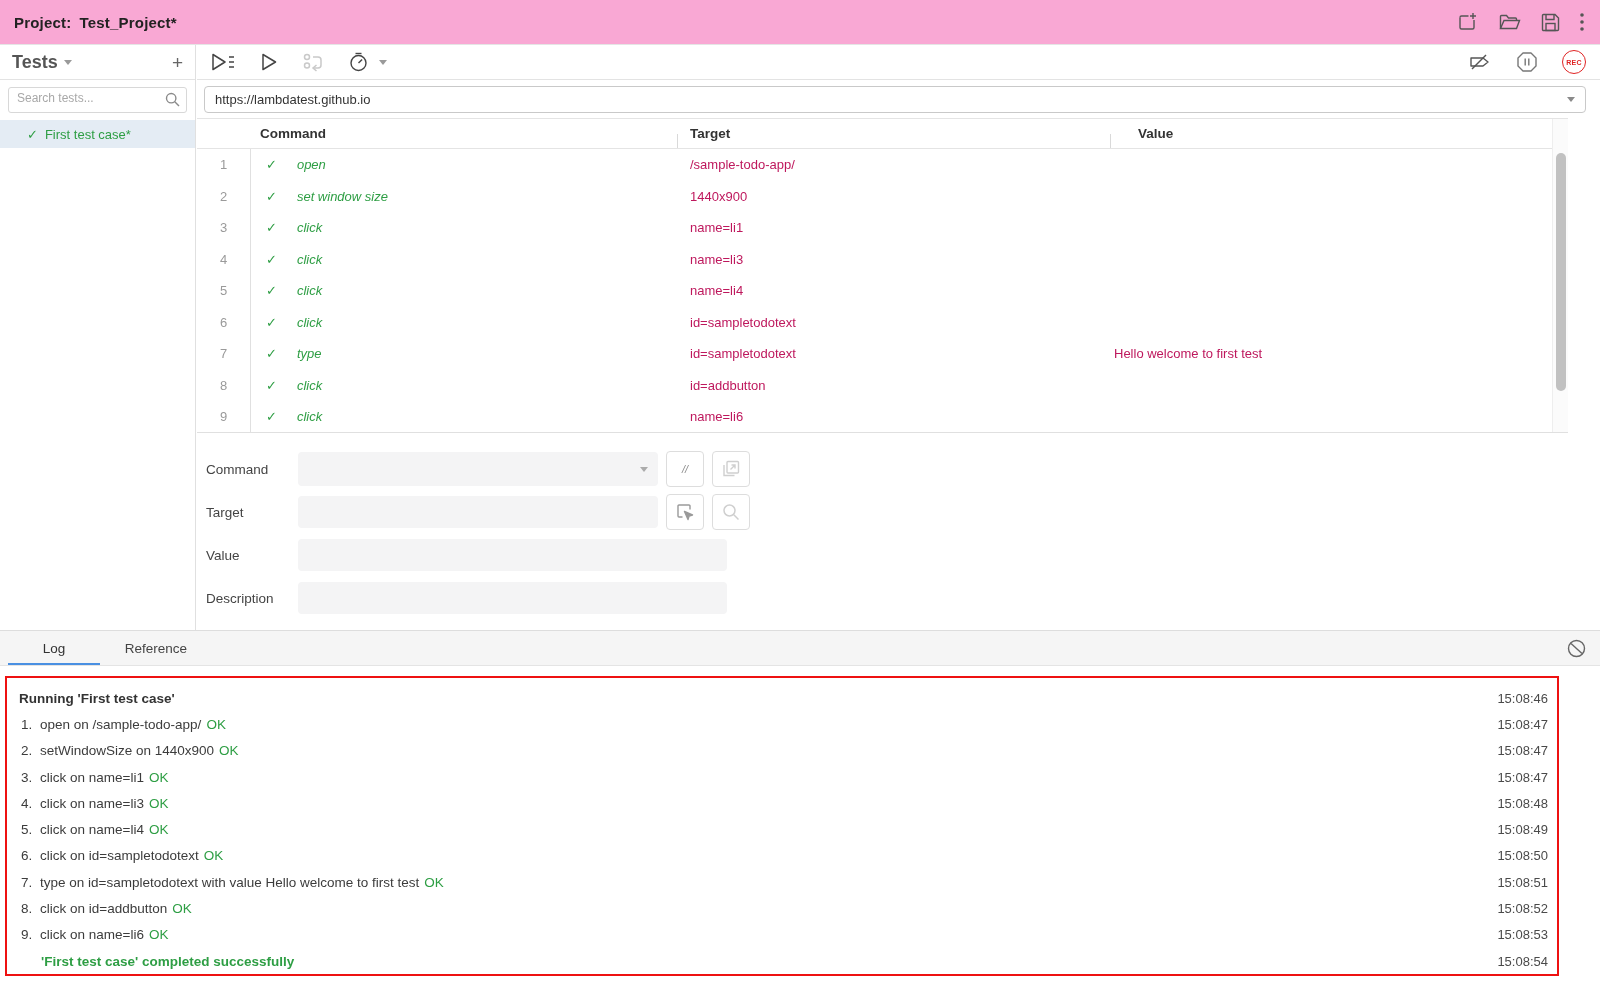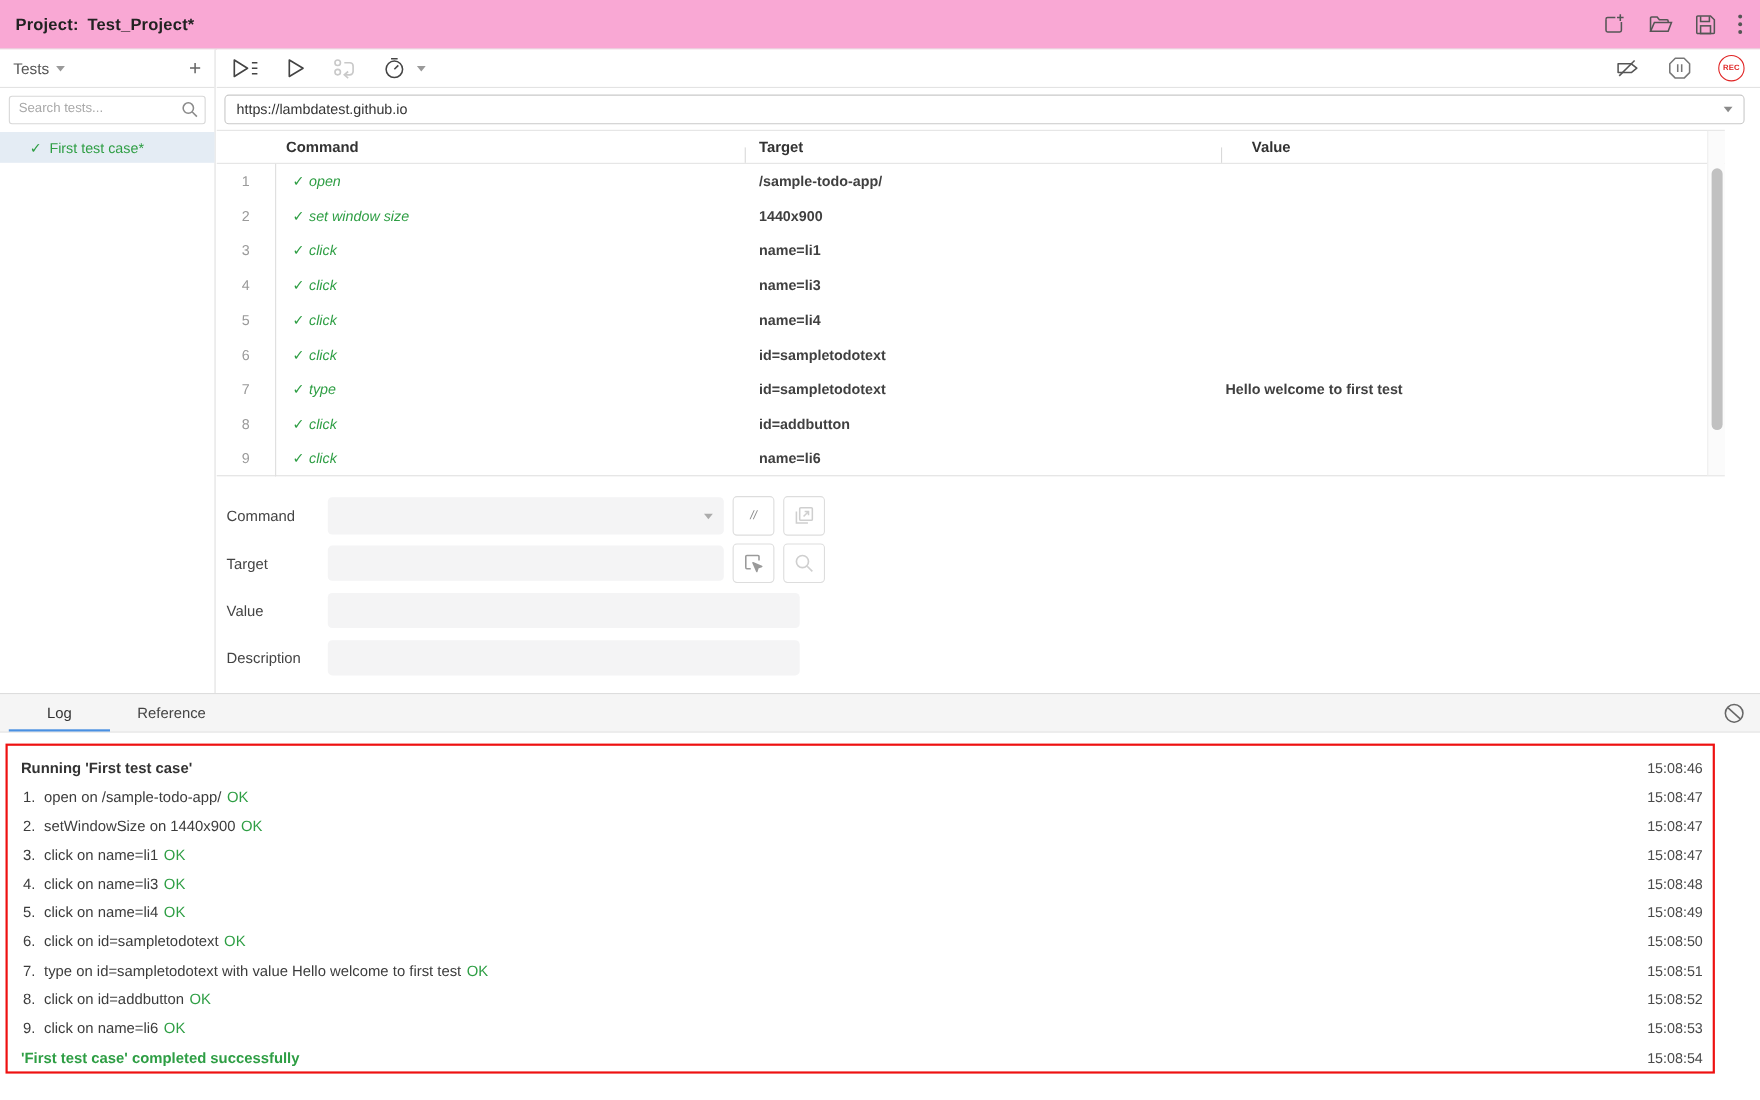--- a/index.html
+++ b/index.html
@@ -11,21 +11,21 @@
   .topbar { left:0; top:0; width:1600px; height:45px; border-bottom:1px solid #e5e5e5; display:flex; align-items:center; justify-content:space-between; padding:0 16px 0 14px; background:#f9a8d4; }
   .proj { font-size:15px; font-weight:bold; color:#222; letter-spacing:.2px; }
   .proj .pname { margin-left:8px; }
   .topbar-icons { display:flex; align-items:center; gap:20px; }
   .icon-btn { display:flex; align-items:center; justify-content:center; cursor:pointer; background:none; border:none; padding:0; }
   svg { display:block; }
 
   
   .sidebar { left:0; top:45px; width:196px; height:585px; border-right:1px solid #e0e0e0; background:#fff; }
   .side-head { height:35px; border-bottom:1px solid #e3e3e3; display:flex; align-items:center; padding:0 12px; }
-  .side-title { font-size:14px; color:#555; }
+  .side-title { font-size:18px; color:#555;font-weight:bold; }
   .caret { width:0; height:0; border-left:4px solid transparent; border-right:4px solid transparent; border-top:5px solid #9a9a9a; display:inline-block; margin-left:6px; }
   .side-add { margin-left:auto; font-size:19px; color:#666; font-weight:400; line-height:1; cursor:pointer; }
   .search-wrap { margin:7px 8px; position:relative; }
   .search-input { width:100%; height:26px; border:1px solid #d8d8d8; border-radius:3px; font-size:12px; padding:0 26px 4px 8px; color:#333; font-family:"Liberation Sans",sans-serif; background:#fff; }
   .search-input::placeholder { color:#a8a8a8; }
   .search-ic { position:absolute; right:7px; top:5px; }
   .test-item { height:28px; display:flex; align-items:center; background:#e4ecf4; padding-left:27px; cursor:pointer; }
   .test-item .chk { color:#2e9e44; font-size:13px; margin-right:7px; }
   .test-item .tname { color:#2e9e44; font-size:13px; }
 
@@ -46,22 +46,22 @@
   .t-header { display:flex; height:30px; align-items:center; border-bottom:1px solid #e4e4e4; font-size:13.5px; font-weight:bold; color:#333; }
   .t-body { position:relative; }
   .t-row { display:flex; height:31.5px; align-items:center; font-size:13px; }
   .c-num { width:53px; text-align:center; color:#9a9a9a; }
   .c-cmd { width:427px; padding-left:15px; border-left:1px solid #e0e0e0; align-self:stretch; display:flex; align-items:center; }
   .t-header .c-cmd { border-left:none; padding-left:10px; }
   .c-tgt { width:433px; padding-left:13px; position:relative; }
   .c-val { flex:1; padding-left:4px; position:relative; }
   .t-header .c-val { padding-left:28px; }
   .hdr-tick { position:absolute; left:0; top:8px; width:1px; height:14px; background:#d9d9d9; }
-  .green { color:#404040;font-weight:bold; }
-  .cmd-text { color:#2e9e44; font-style:italic; margin-left:4px; }
+  .green { color:#be185d; }
+  .cmd-text { color:#2e9e44; font-style:italic; margin-left:20px; }
   .row-chk { color:#2e9e44; font-size:13px; }
   .num-border { position:absolute; left:53px; top:0; bottom:0; width:1px; background:#e0e0e0; }
   .v-scroll { position:absolute; right:0; top:0; bottom:0; width:16px; background:#fbfbfb; border-left:1px solid #eee; }
   .v-thumb { position:absolute; left:3px; top:34px; width:10px; height:238px; background:#c1c1c1; border-radius:5px; }
 
   
   .formarea { left:197px; top:433px; width:1371px; height:197px; padding-top:18px; }
   .f-row { display:flex; align-items:center; height:36px; margin-bottom:7px; padding-left:9px; }
   .f-label { width:92px; font-size:13.5px; color:#444; }
   .f-select { width:360px; height:34px; background:#f4f4f5; border-radius:4px; display:flex; align-items:center; padding:0 10px; cursor:pointer; }
@@ -80,21 +80,21 @@
   .tab-log .underline { position:absolute; left:8px; right:8px; bottom:0; height:2px; background:#4a90e2; }
   .tab-ref { width:96px; }
   .tab-clear { margin-left:auto; margin-right:14px; cursor:pointer; }
 
   
   .logbox { left:5px; top:676px; width:1554px; height:300px; border:2px solid #ee1111; background:#fff; padding-top:7px; overflow:hidden; }
   .log-row { height:26.3px; display:flex; align-items:center; font-size:13.5px; color:#3c3c3c; padding:0 9px 0 7px; }
   .log-num { width:26px; padding-left:7px; }
   .log-bold .log-text { font-weight:bold; color:#333; }
   .log-bold { padding-left:12px; }
-  .log-success .log-text { font-weight:bold; color:#2e9e44; }
+  .log-success .log-text { font-weight:bold; color:#2e9e44;margin-left:22px; }
   .log-success { padding-left:12px; }
   .log-ok { color:#2e9e44; margin-left:5px; }
   .log-time { margin-left:auto; font-size:13px; color:#4a4a4a; }
 </style>
 </head>
 <body>
 
 <div class="abs topbar">
   <div class="proj">
     <span>Project:</span><span class="pname">Test_Project*</span>

